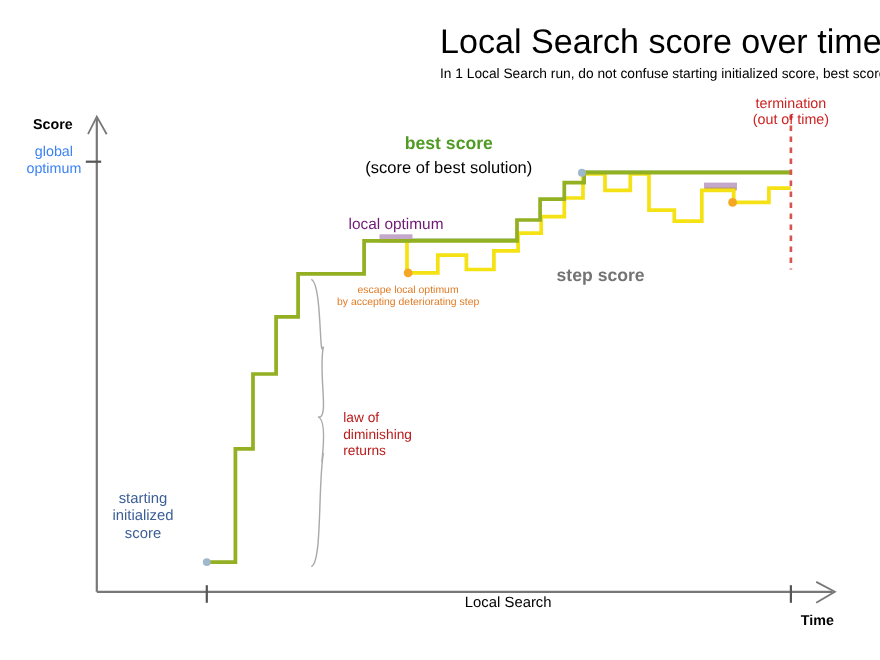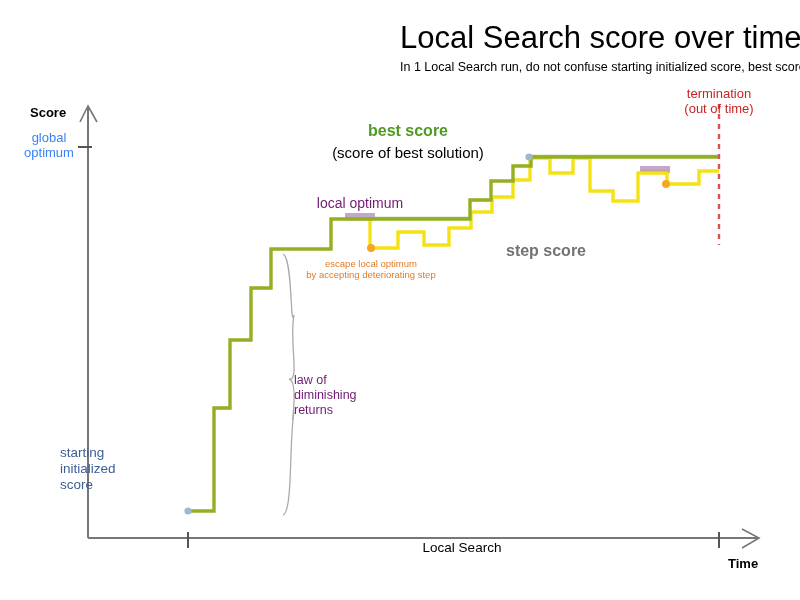--- a/index.html
+++ b/index.html
@@ -129,26 +129,26 @@
   }
   #starting-score-label {
     left: 200px;
     top: 445px;
     width: 0px;
     font-size: 13.5px;
     color: #3c5e96;
     text-align: right;
     transform: none;
   }
-  #starting-score-label span { display:block; margin-left:-140px; width:140px; text-align:left; }
+  #starting-score-label span { display:block; margin-left:-140px; width:140px; text-align:center; }
   #law-label {
-    left: 294px;
+    left: 312px;
     top: 373px;
     font-size: 12.5px;
-    color: #701a75;
+    color: #b91c1c;
   }
 </style>
 </head>
 <body>
 
 <div id="page">
 
   <svg id="chart-svg" viewBox="0 0 800 600">
 
     <g>

